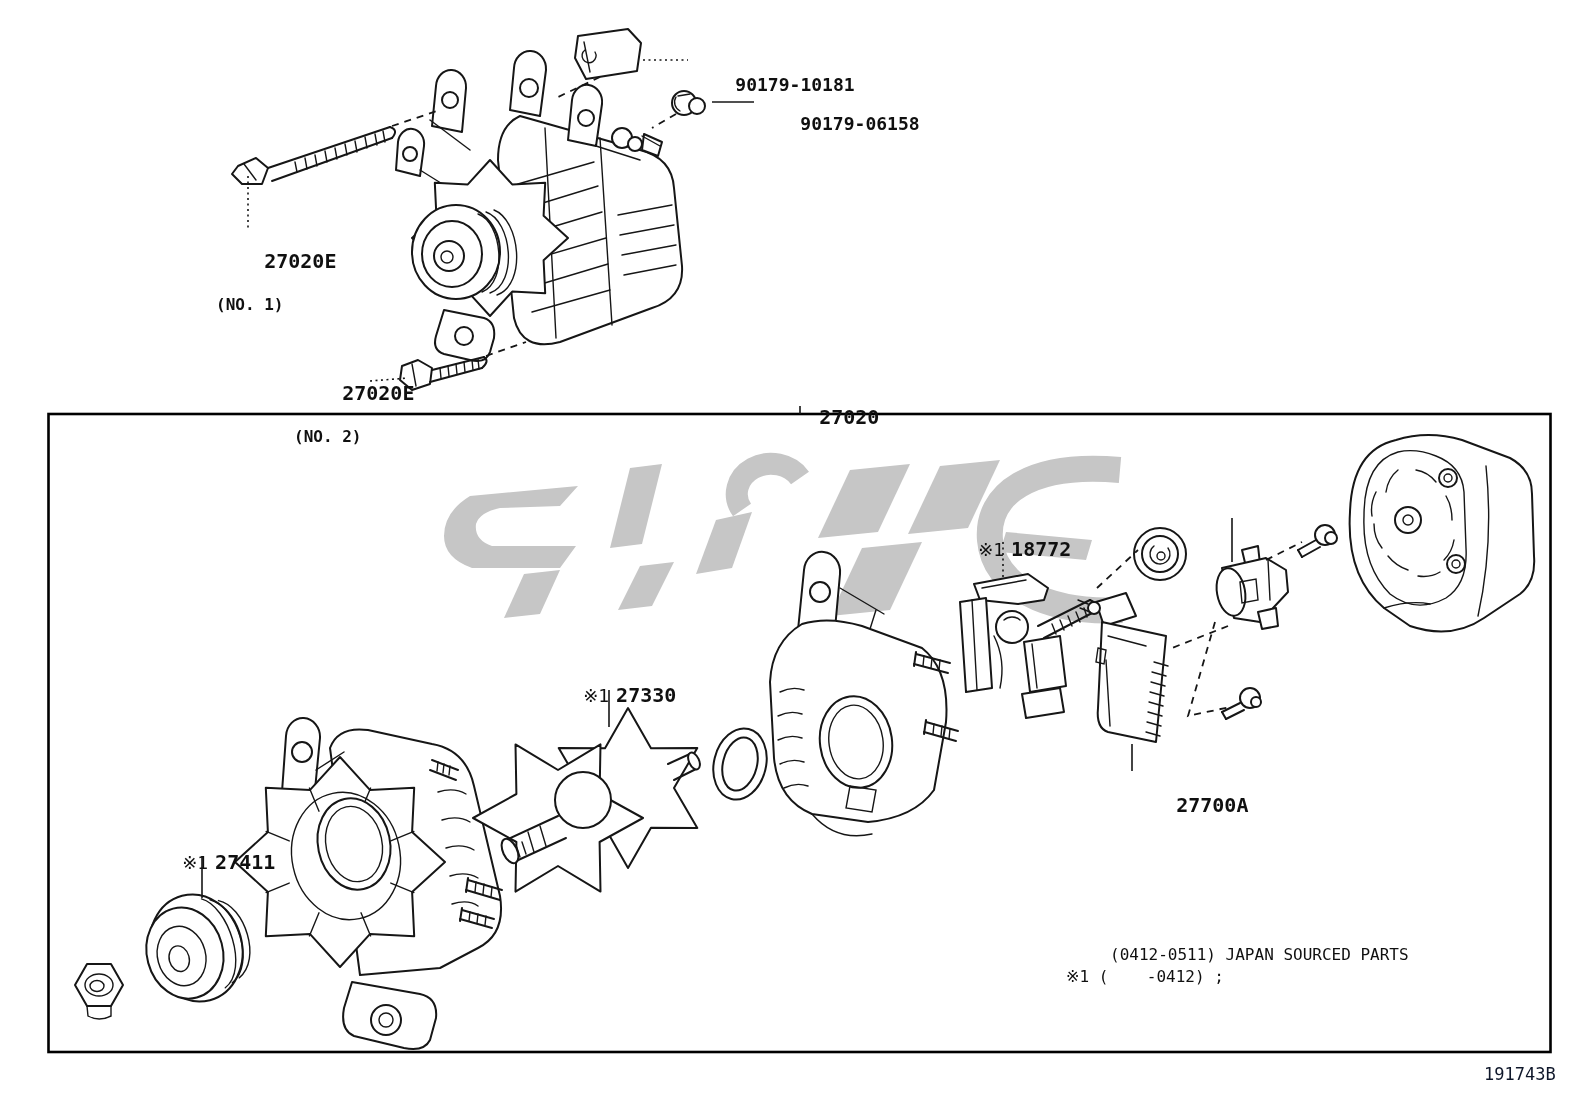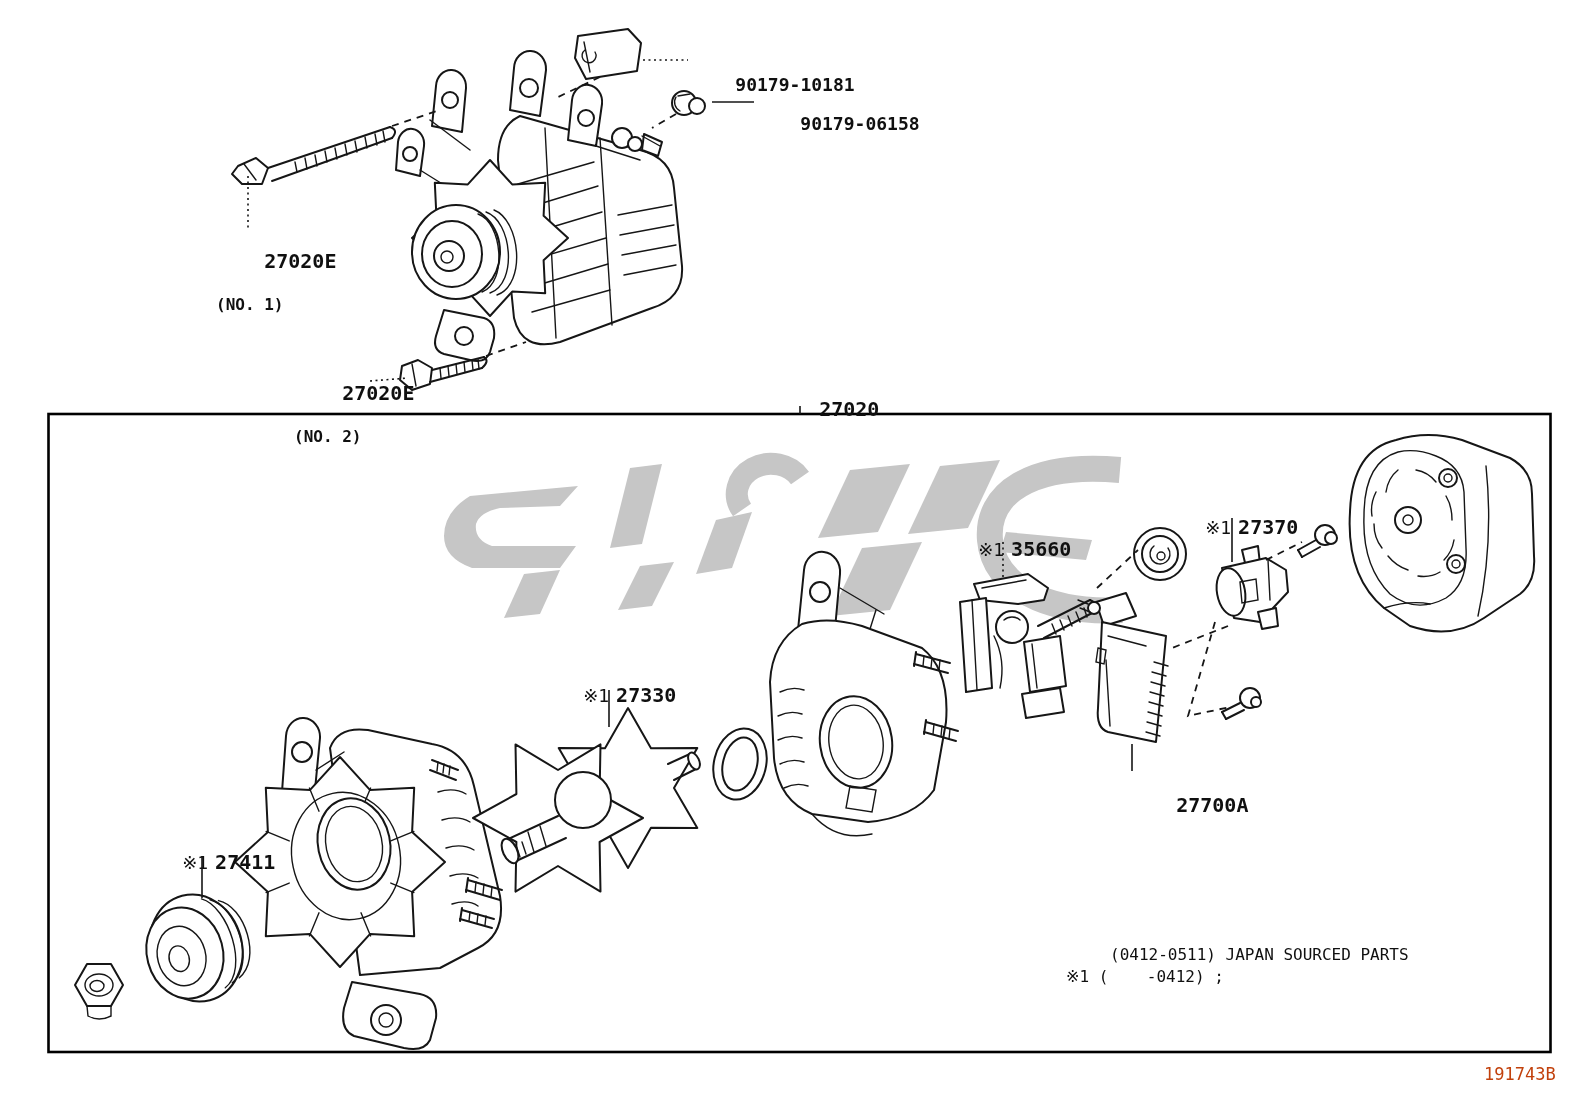--- a/index.html
+++ b/index.html
@@ -16,21 +16,21 @@
   .dot {fill:none;stroke:var(--line-color,#161616);stroke-width:1.6;stroke-dasharray:2 3.5;}
   .ldr {fill:none;stroke:var(--line-color,#161616);stroke-width:1.6;}
   
   .callout{position:absolute;color:var(--label-color,#101010);font-weight:bold;font-size:20px;
            line-height:22px;white-space:pre;}
   .callout .code{font-weight:bold;}
   .callout .pfx{font-weight:normal;font-size:18px;margin-right:7px;}
   .callout .sub{display:block;font-size:16px;font-weight:bold;letter-spacing:0;}
   .s18{font-size:18px;}
   .note{position:absolute;color:var(--label-color,#101010);font-size:16px;font-weight:normal;white-space:pre;}
-  .docnum{position:absolute;color:#c2410c;font-size:17px;font-weight:normal;}
+  .docnum{position:absolute;color:#0f172a;font-size:17px;font-weight:normal;}
 </style>
 </head>
 <body>
 
 <div class="stage">
 
 <svg width="1592" height="1099" viewBox="0 0 1592 1099">
 
   <g>
     <rect x="48.5" y="414" width="1502" height="638" fill="none" stroke="#000" stroke-width="2.6"></rect>
@@ -380,31 +380,28 @@
   <div class="callout" style="left:216px;top:228px">
     <span class="code">27020E</span>
     <span class="sub">(NO. 1)</span>
   </div>
 
   <div class="callout" style="left:294px;top:360px">
     <span class="code">27020E</span>
     <span class="sub">(NO. 2)</span>
   </div>
 
-  <div class="callout" style="left:771px;top:376px">
+  <div class="callout" style="left:771px;top:384px">
     <span class="code">27020</span>
   </div>
 
   <div class="callout" style="left:930px;top:516px">
-    <span class="pfx">※1</span><span class="code">35660</span>
-  </div>
-
-  <div class="callout" style="left:1157px;top:494px">
-    <span class="pfx">※1</span><span class="code">27370</span>
-  </div>
+    <span class="pfx">※1</span><span class="code">18772</span>
+  </div>
+
 
   <div class="callout" style="left:535px;top:662px">
     <span class="pfx">※1</span><span class="code">27330</span>
   </div>
 
   <div class="callout" style="left:134px;top:829px">
     <span class="pfx">※1</span><span class="code">27411</span>
   </div>
 
   <div class="callout" style="left:1128px;top:772px">

